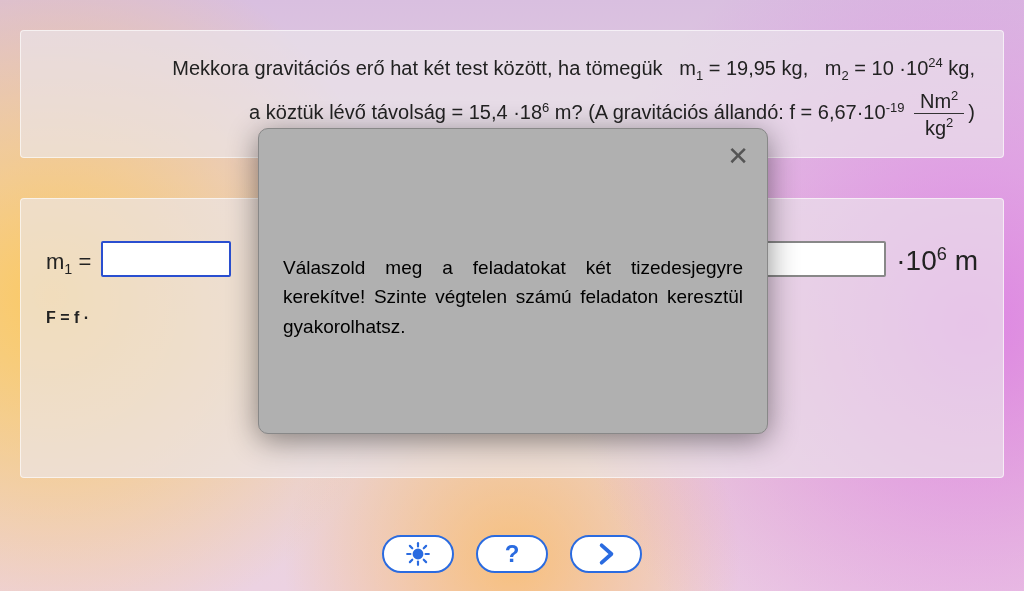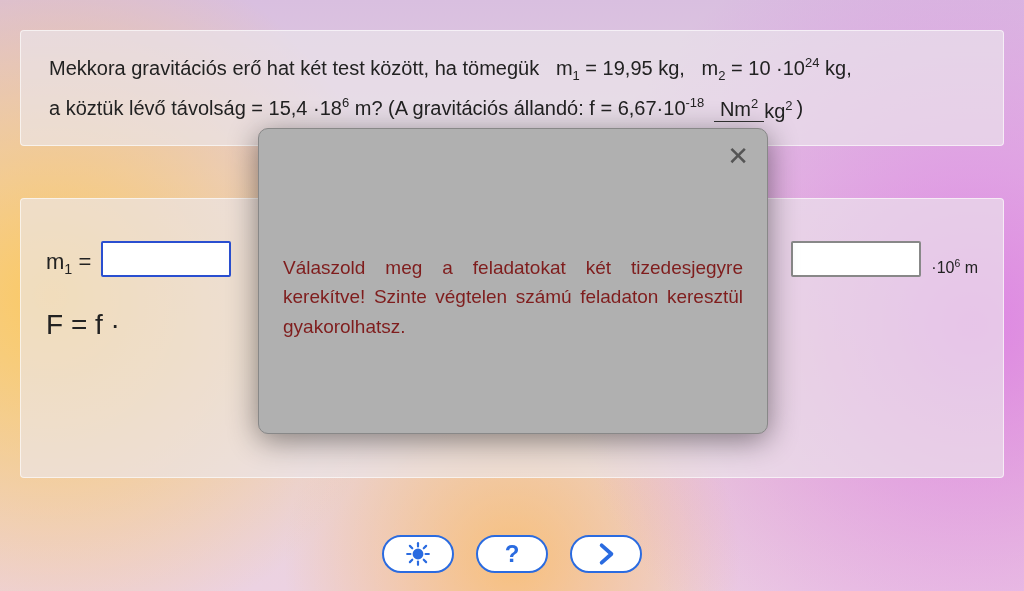--- a/index.html
+++ b/index.html
@@ -15,40 +15,40 @@
   .panel {
     position: absolute;
     left: 20px; right: 20px;
     background: rgba(235,230,235,0.65);
     border: 1px solid rgba(255,255,255,0.6);
     border-radius: 4px;
     padding: 18px 28px;
     color: #222;
     font-size: 20px;
   }
-  .panel.problem { top: 30px; line-height: 1.9; text-align: left;}
+  .panel.problem { top: 30px; line-height: 1.9; text-align: right;}
   .panel.answers { top: 198px; height: 280px; }
 
   .sub { font-size: 0.65em; vertical-align: sub; }
   .sup { font-size: 0.65em; vertical-align: super; }
 
   .row { display: flex; align-items: flex-end; gap: 10px; position: absolute; }
   .row.m1 { left: 25px; top: 42px; }
   .row.r12 { right: 25px; top: 42px; }
-  .formula-row { position: absolute; left: 25px; top: 110px; display:flex; align-items:center; font-size:28px;}
+  .formula-row { position: absolute; left: 25px; top: 110px; display:flex; align-items:center; font-size:16px;font-weight:bold;}
 
   .inputbox {
     width: 130px; height: 36px;
     background: #fff;
     border: 2px solid #2a4fd0;
     border-radius: 2px;
   }
   .inputbox.plain { border-color: #888; }
 
-  .frac { display:inline-flex; flex-direction:row; align-items:center; vertical-align:middle; line-height:1.1; margin:0 4px;}
+  .frac { display:inline-flex; flex-direction:column; align-items:center; vertical-align:middle; line-height:1.1; margin:0 4px;}
   .frac .num { border-bottom:1.5px solid #333; padding:0 6px 2px;}
   .frac .den { padding-top:2px;}
 
   
   .modal {
     position: absolute;
     left: 258px; top: 128px;
     width: 510px; height: 306px;
     background: #b0b0b0;
     border: 1px solid #888;
@@ -56,21 +56,21 @@
     box-shadow: 0 6px 30px rgba(0,0,0,0.45);
     padding: 18px 24px;
   }
   .modal .close {
     position: absolute; top: 14px; right: 18px;
     font-size: 26px; color: #555; cursor: pointer;
     line-height: 1;
   }
   .modal .body {
     margin-top: 106px;
-    font-size: 19px; color: #7f1d1d;
+    font-size: 19px; color: #000000;
     text-align: justify;
     line-height: 1.55;
   }
 
   
   .btnbar {
     position: absolute;
     left: 0; right: 0; bottom: 18px;
     display: flex; justify-content: center; gap: 22px;
   }
@@ -88,39 +88,39 @@
 </head>
 <body>
 
 <div class="panel problem">
   <div>
     <span>Mekkora gravitációs erő hat két test között, ha tömegük</span>&nbsp;&nbsp;
     <span>m</span><span class="sub">1</span><span> = 19,95 kg,</span>&nbsp;&nbsp;
     <span>m</span><span class="sub">2</span><span> = 10 ·10</span><span class="sup">24</span><span> kg,</span>
   </div>
   <div>
-    <span>a köztük lévő távolság = 15,4 ·18</span><span class="sup">6</span><span> m?   (A gravitációs állandó: f =  6,67·10</span><span class="sup">-18</span>
+    <span>a köztük lévő távolság = 15,4 ·18</span><span class="sup">6</span><span> m?   (A gravitációs állandó: f =  6,67·10</span><span class="sup">-19</span>
     <span class="frac">
       <span class="num"><span>Nm</span><span class="sup">2</span></span>
       <span class="den"><span>kg</span><span class="sup">2</span></span>
     </span><span>)</span>
   </div>
 </div>
 
 <div class="panel answers">
   <div class="row m1">
     <span style="font-size:22px;">
       <span>m</span><span class="sub">1</span><span> = </span>
     </span>
     <div class="inputbox"></div>
   </div>
 
   <div class="row r12">
     <div class="inputbox plain"></div>
-    <span style="font-size:16px;">
+    <span style="font-size:28px;">
       <span> ·10</span><span class="sup">6</span><span> m</span>
     </span>
   </div>
 
   <div class="formula-row">
     <span>F = f · </span>
   </div>
 </div>
 
 <div class="modal">

